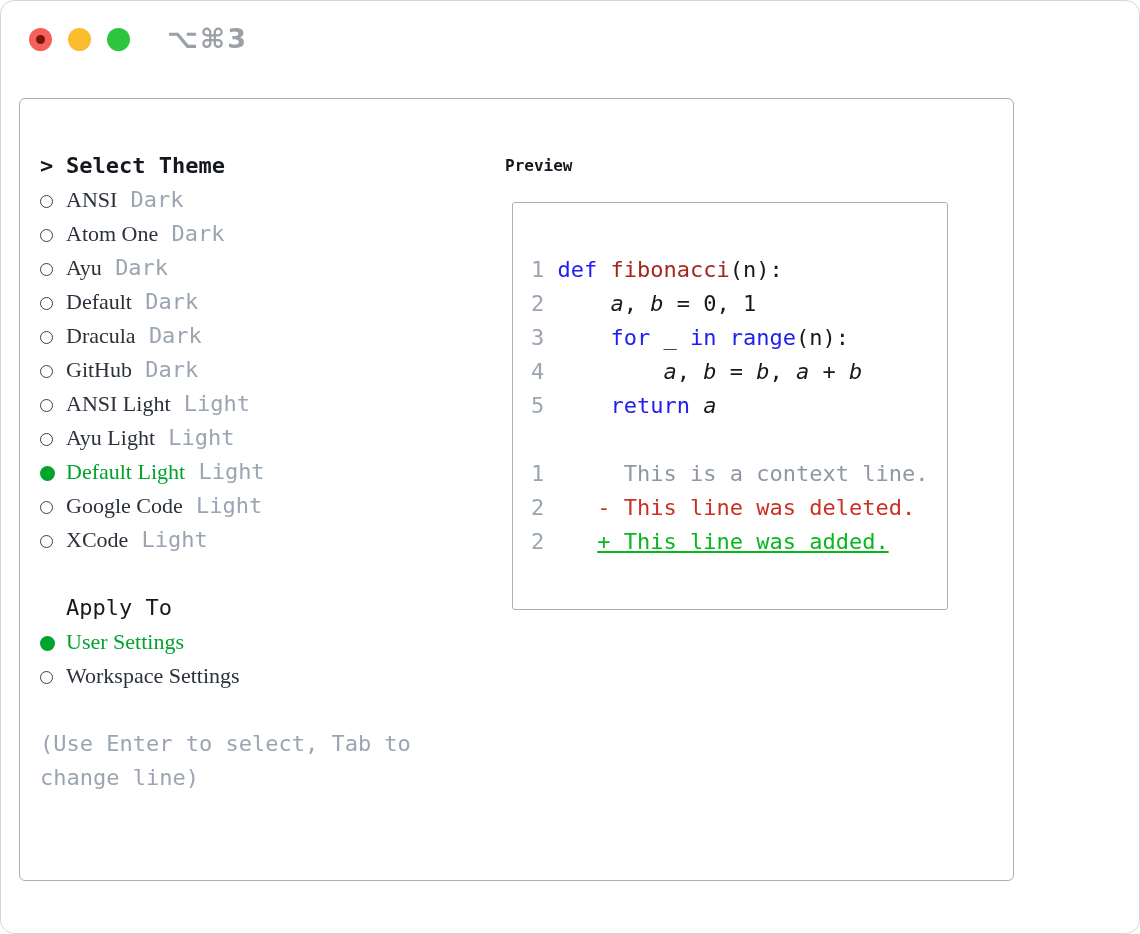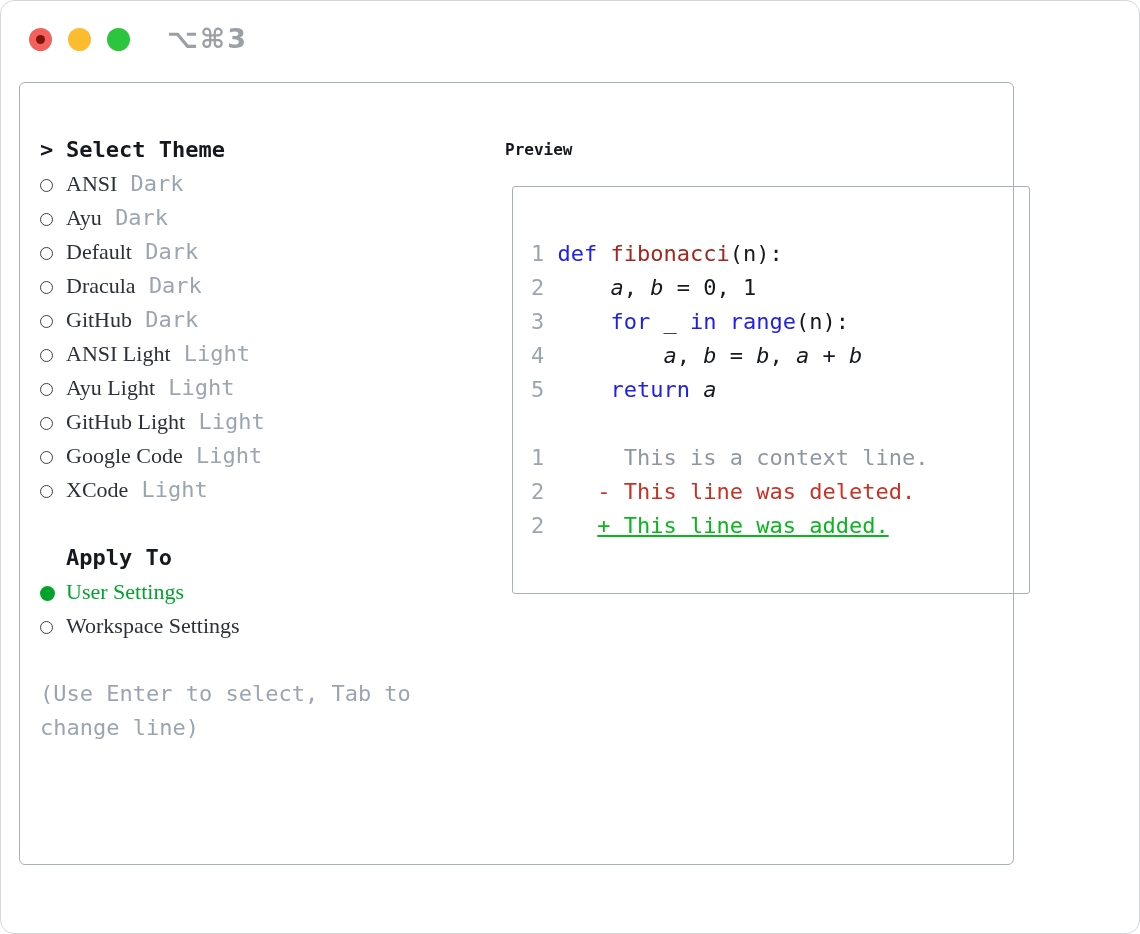--- a/index.html
+++ b/index.html
@@ -23,40 +23,40 @@
   .titlebar{position:absolute;left:0;top:0;right:0;height:97px;}
   .lights{position:absolute;left:28px;top:27px;display:flex;gap:16px;align-items:center;}
   .light{width:23px;height:23px;border-radius:50%;display:inline-flex;align-items:center;justify-content:center;}
   .light.red{background:#f4605b;}
   .light.yellow{background:#fbbd2f;}
   .light.green{background:#2cc63e;}
   .light .dot{width:9px;height:9px;border-radius:50%;background:#7c1509;}
   .title{position:absolute;left:166px;top:22px;font-family:"DejaVu Sans","Liberation Sans",sans-serif;font-size:27px;font-weight:600;color:#9b9fa6;letter-spacing:2px;}
 
   
-  .panel{position:absolute;left:18px;top:81px;width:995px;height:783px;border:1.5px solid var(--border);border-radius:6px;box-sizing:border-box;display:flex;padding:50px 0 0 20px;}
+  .panel{position:absolute;left:18px;top:97px;width:995px;height:783px;border:1.5px solid var(--border);border-radius:6px;box-sizing:border-box;display:flex;padding:50px 0 0 20px;}
   .leftcol{width:465px;flex:none;}
   .rightcol{width:510px;flex:none;}
 
   .row{white-space:pre;line-height:34px;font-size:22px;color:var(--item);}
   .marker{display:inline-block;width:26px;}
   .prompt{font-weight:bold;color:var(--ink);}
   .hdr{font-weight:bold;color:var(--ink);}
-  .subhdr{color:#16191d;font-weight:bold;}
+  .subhdr{color:#16191d;}
   .radio{display:inline-block;width:13px;height:13px;border:1.8px solid #3a4049;border-radius:50%;box-sizing:border-box;vertical-align:-1px;}
   .radio.sel{border:none;width:15px;height:15px;background:var(--green);vertical-align:-2px;}
   .tname{color:var(--item);font-family:Liberation Serif, serif;}
   .tname.green{color:var(--green);}
   .variant{color:var(--muted);}
   .spacer{height:34px;}
   .hint{color:var(--muted);font-size:22px;line-height:34px;max-width:420px;margin-top:0;}
 
   
   .pheader{font-size:16px;line-height:34px;font-weight:bold;color:var(--ink);}
-  .pbox{margin-left:7px;margin-top:19px;width:518px;height:408px;border:1.5px solid var(--border);border-radius:3px;box-sizing:border-box;padding:50px 0 0 18px;overflow:hidden;}
+  .pbox{margin-left:7px;margin-top:19px;width:436px;height:408px;border:1.5px solid var(--border);border-radius:3px;box-sizing:border-box;padding:50px 0 0 18px;overflow:hidden;}
   .pline{white-space:pre;font-size:22px;line-height:34px;color:#16191d;}
   .tk-num{color:var(--muted);}
   .tk-pl{color:#16191d;}
   .tk-kw{color:var(--blue);}
   .tk-fn{color:var(--fnred);}
   .tk-var{color:#16191d;font-style:italic;}
   .tk-ctx{color:var(--ctx);}
   .tk-del{color:var(--delred);}
   .tk-add{color:var(--green-add);text-decoration:underline;}
 </style>
@@ -76,27 +76,28 @@
     <span class="title">⌥⌘3</span>
   </div>
 
   <div class="panel">
 
     <div class="leftcol">
       <div class="row"><span class="marker prompt">&gt;</span><span class="hdr">Select Theme</span></div>
 
       <div id="theme-list">
           <div class="row"><span class="marker"><span class="radio"></span></span><span class="tname">ANSI</span> <span class="variant">Dark</span></div>
+          <div class="row"><span class="marker"><span class="radio"></span></span><span class="tname">Atom One</span> <span class="variant">Dark</span></div>
           <div class="row"><span class="marker"><span class="radio"></span></span><span class="tname">Ayu</span> <span class="variant">Dark</span></div>
           <div class="row"><span class="marker"><span class="radio"></span></span><span class="tname">Default</span> <span class="variant">Dark</span></div>
           <div class="row"><span class="marker"><span class="radio"></span></span><span class="tname">Dracula</span> <span class="variant">Dark</span></div>
           <div class="row"><span class="marker"><span class="radio"></span></span><span class="tname">GitHub</span> <span class="variant">Dark</span></div>
           <div class="row"><span class="marker"><span class="radio"></span></span><span class="tname">ANSI Light</span> <span class="variant">Light</span></div>
           <div class="row"><span class="marker"><span class="radio"></span></span><span class="tname">Ayu Light</span> <span class="variant">Light</span></div>
-          <div class="row"><span class="marker"><span class="radio"></span></span><span class="tname">GitHub Light</span> <span class="variant">Light</span></div>
+          <div class="row"><span class="marker"><span class="radio sel"></span></span><span class="tname green">Default Light</span> <span class="variant">Light</span></div>
           <div class="row"><span class="marker"><span class="radio"></span></span><span class="tname">Google Code</span> <span class="variant">Light</span></div>
           <div class="row"><span class="marker"><span class="radio"></span></span><span class="tname">XCode</span> <span class="variant">Light</span></div>
         </div>
 
       <div class="spacer"></div>
 
       <div class="row"><span class="marker"> </span><span class="subhdr">Apply To</span></div>
 
       <div id="apply-list">
           <div class="row"><span class="marker"><span class="radio sel"></span></span><span class="tname green">User Settings</span></div>

